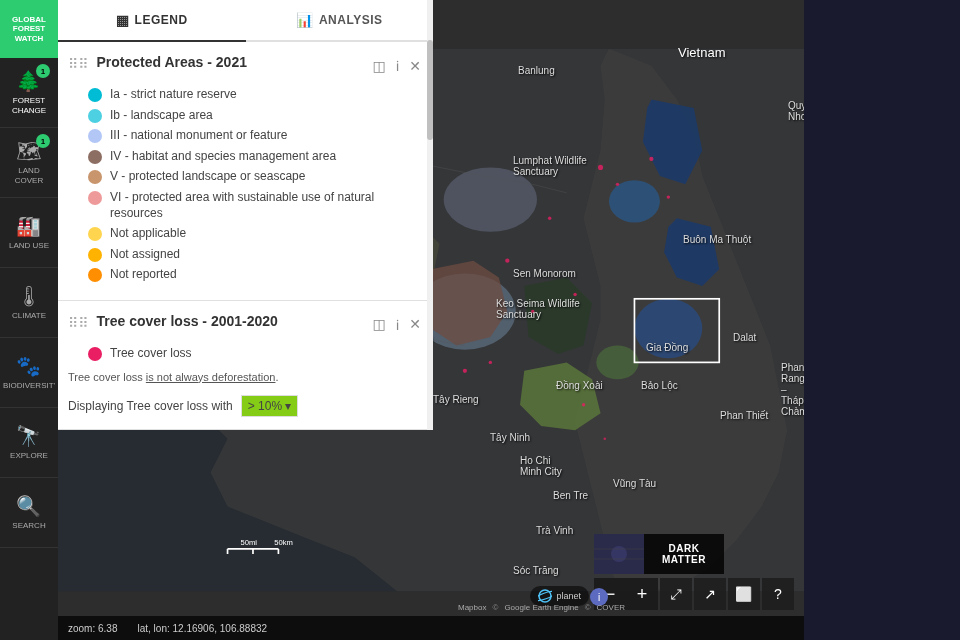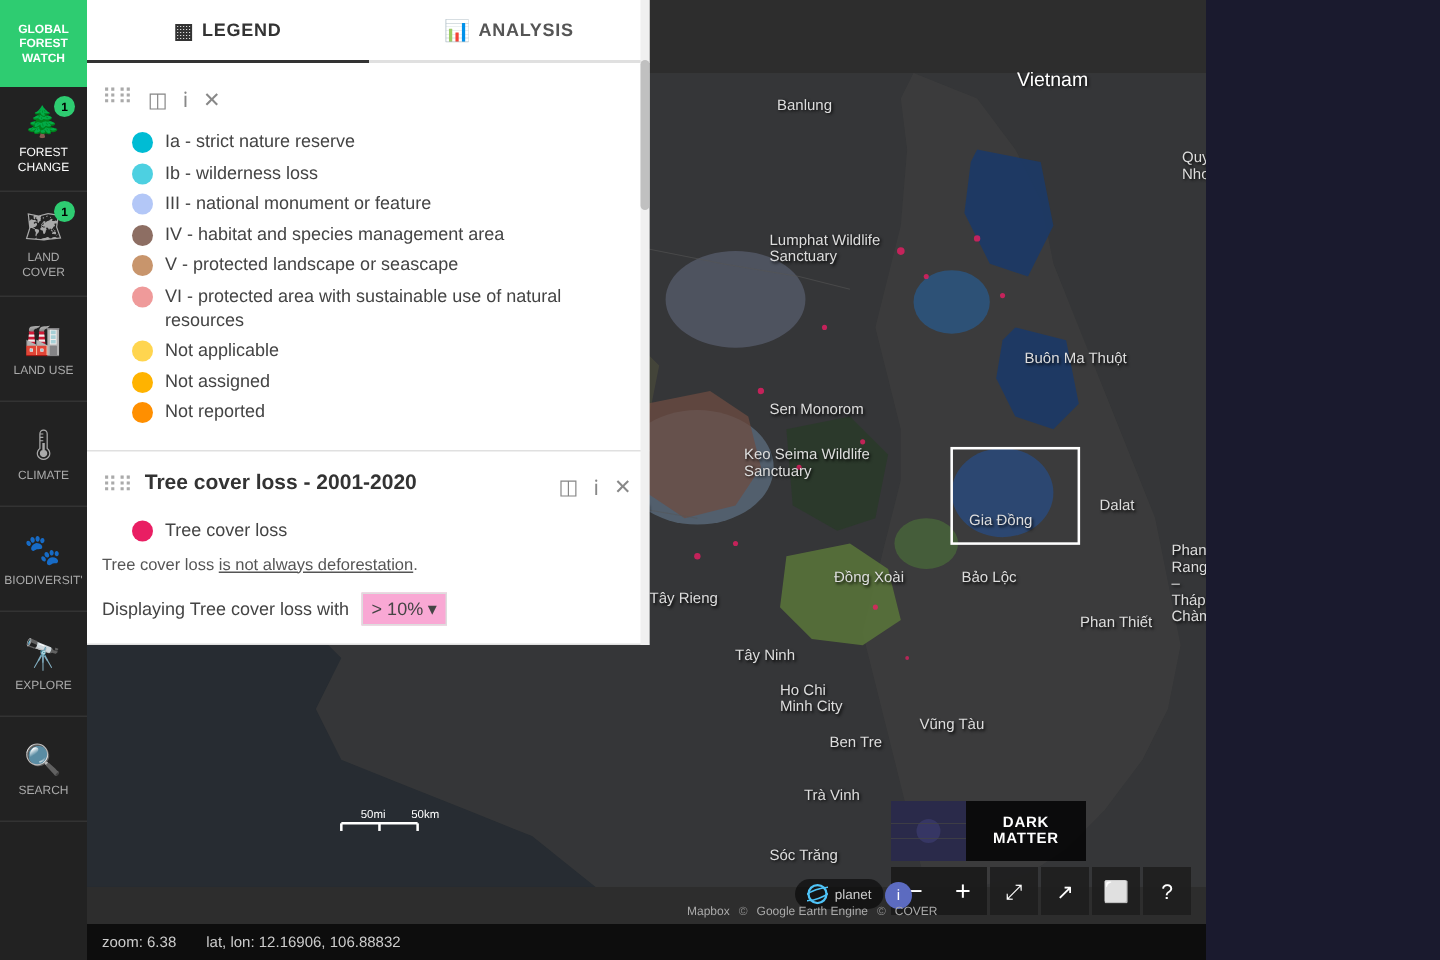--- a/index.html
+++ b/index.html
@@ -209,21 +209,21 @@
 
     .display-row {
       display: flex;
       align-items: center;
       gap: 8px;
       margin-top: 10px;
       font-size: 12px;
       color: #444;
     }
     .threshold-select {
-      background: #f9a8d4;
+      background: #84cc16;
       border: 1px solid #ddd;
       padding: 3px 6px;
       font-size: 12px;
       cursor: pointer;
       display: flex;
       align-items: center;
       gap: 3px;
     }
 
     
@@ -497,34 +497,35 @@
           <span class="tab-icon">📊</span>
           <span>ANALYSIS</span>
         </div>
       </div>
 
       <div class="panel-content">
 
         <div class="layer-section">
           <div class="layer-header">
             <span class="drag-handle">⠿⠿</span>
+            <span class="layer-title">Protected Areas - 2021</span>
             <div class="layer-controls">
               <button class="layer-ctrl-btn" title="Opacity">◫</button>
               <button class="layer-ctrl-btn" title="Info">ℹ</button>
               <button class="layer-ctrl-btn" title="Remove">✕</button>
             </div>
           </div>
           <div class="legend-list">
             <div class="legend-item">
               <div class="legend-dot" style="background:#00bcd4;"></div>
               <span class="legend-text">Ia - strict nature reserve</span>
             </div>
             <div class="legend-item">
               <div class="legend-dot" style="background:#4dd0e1;"></div>
-              <span class="legend-text">Ib - wilderness loss</span>
+              <span class="legend-text">Ib - landscape area</span>
             </div>
             <div class="legend-item">
               <div class="legend-dot" style="background:#b3c7f7;"></div>
               <span class="legend-text">III - national monument or feature</span>
             </div>
             <div class="legend-item">
               <div class="legend-dot" style="background:#8d6e63;"></div>
               <span class="legend-text">IV - habitat and species management area</span>
             </div>
             <div class="legend-item">

